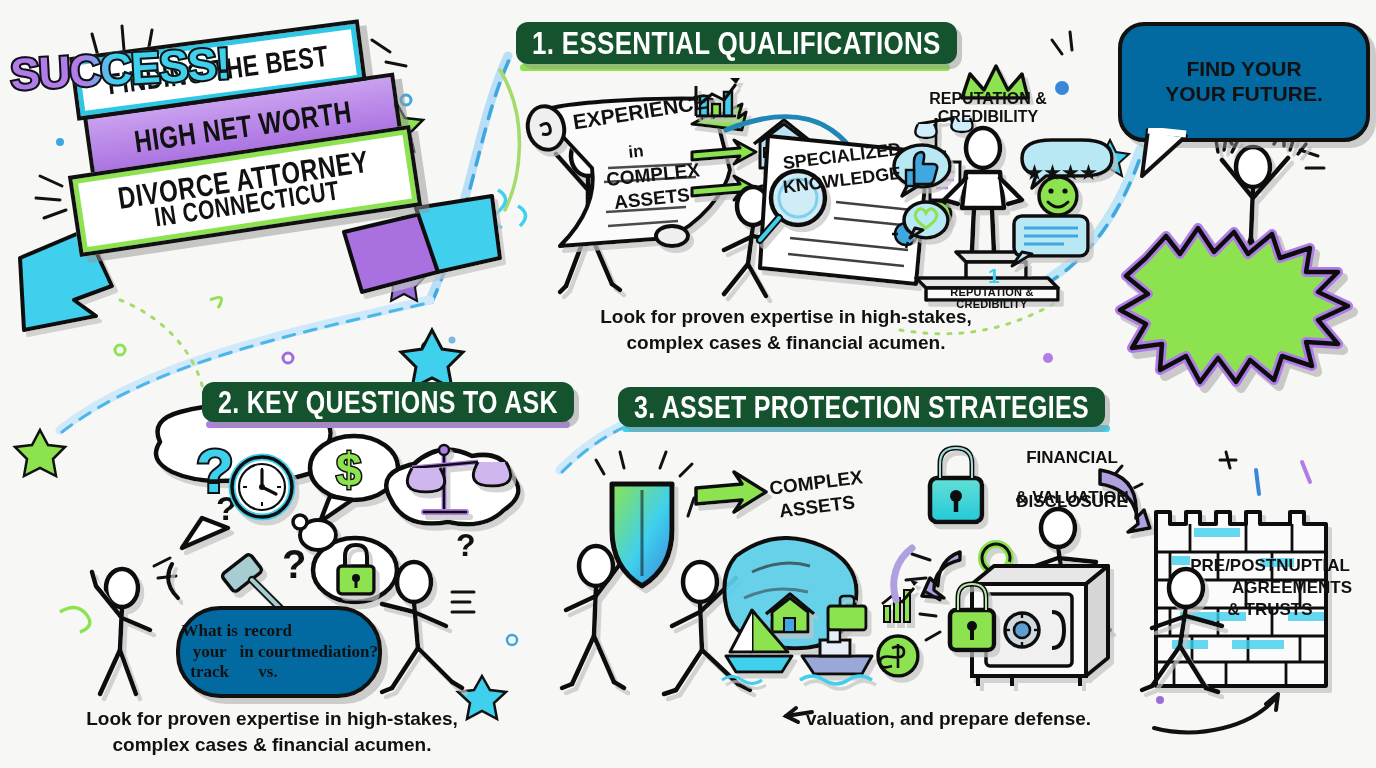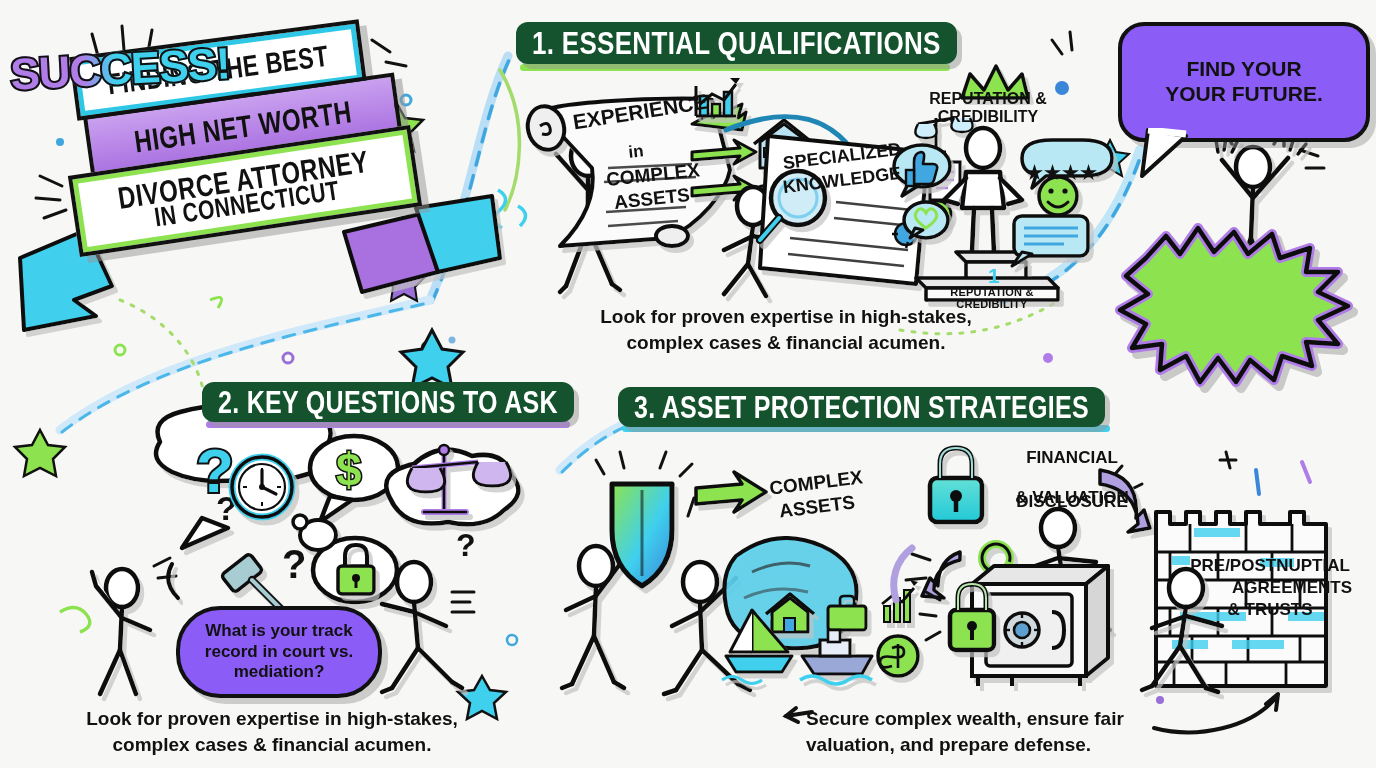--- a/index.html
+++ b/index.html
@@ -69,21 +69,21 @@
     color:#111;
     font-weight:700;
     font-size:19px;
     line-height:1.35;
     text-align:center;
   }
 
   
   .bubble{
     position:absolute;
-    background:#8b5cf6;border:4px solid #111;
+    background:#0369a1;border:4px solid #111;
     border-radius:26px;
     display:flex;align-items:center;justify-content:center;
     text-align:center;
     font-weight:700;color:#111;
     box-shadow:6px 6px 0 rgba(150,150,150,.45);
   }
 
   
   .hlabel{
     position:absolute;font-weight:700;color:#111;
@@ -709,39 +709,38 @@
 
 <div class="caption" style="left:586px;top:304px;width:400px;">
   <div>Look for proven expertise in high-stakes,</div>
   <div>complex cases &amp; financial acumen.</div>
 </div>
 <div class="caption" style="left:66px;top:706px;width:412px;">
   <div>Look for proven expertise in high-stakes,</div>
   <div>complex cases &amp; financial acumen.</div>
 </div>
 <div class="caption" style="left:806px;top:706px;width:358px;text-align:left;">
-  <div>Secure complex wealth, ensure fair</div>
   <div>valuation, and prepare defense.</div>
 </div>
 
 <div class="hlabel" style="left:570px;top:100px;width:140px;font-size:21px;transform:rotate(-9deg);">EXPERIENCE</div>
 <div class="hlabel" style="left:606px;top:142px;width:60px;font-size:17px;transform:rotate(-6deg);">in</div>
 <div class="hlabel" style="left:598px;top:164px;width:110px;font-size:19px;transform:rotate(-6deg);">COMPLEX</div>
 <div class="hlabel" style="left:604px;top:188px;width:96px;font-size:19px;transform:rotate(-6deg);">ASSETS</div>
 
 <div class="hlabel" style="left:772px;top:146px;width:140px;font-size:18px;transform:rotate(-7deg);">SPECIALIZED</div>
 <div class="hlabel" style="left:772px;top:170px;width:140px;font-size:18px;transform:rotate(-7deg);">KNOWLEDGE</div>
 
 <div class="hlabel" style="left:918px;top:90px;width:140px;font-size:16px;">REPUTATION &amp;</div>
 <div class="hlabel" style="left:918px;top:108px;width:140px;font-size:16px;">CREDIBILITY</div>
 <div class="podium-num" style="left:988px;top:264px;">1</div>
 <div class="podium-label" style="left:930px;top:286px;width:124px;text-align:center;">REPUTATION &amp; CREDIBILITY</div>
 <div class="hlabel" style="left:1026px;top:162px;width:66px;font-size:19px;letter-spacing:1px;">★★★★</div>
 
-<div class="bubble" id="question-bubble" style="left:176px;top:606px;width:198px;height:84px;font-size:17px;line-height:1.2;flex-direction:column;border-radius:44px;">
+<div class="bubble" id="question-bubble" style="left:176px;top:606px;width:198px;height:84px;font-size:17px;line-height:1.2;flex-direction:row;border-radius:44px;font-family:Liberation Serif, serif;">
   <div>What is your track</div>
   <div>record in court vs.</div>
   <div>mediation?</div>
 </div>
 
 <div class="hlabel" style="left:756px;top:472px;width:120px;font-size:19px;transform:rotate(-7deg);">COMPLEX</div>
 <div class="hlabel" style="left:762px;top:496px;width:110px;font-size:19px;transform:rotate(-7deg);">ASSETS</div>
 
 <div class="hlabel" style="left:996px;top:448px;width:152px;font-size:17px;">FINANCIAL</div>
 <div class="hlabel" style="left:996px;top:468px;width:152px;font-size:17px;margin-top:24px;">DISCLOSURE</div>

